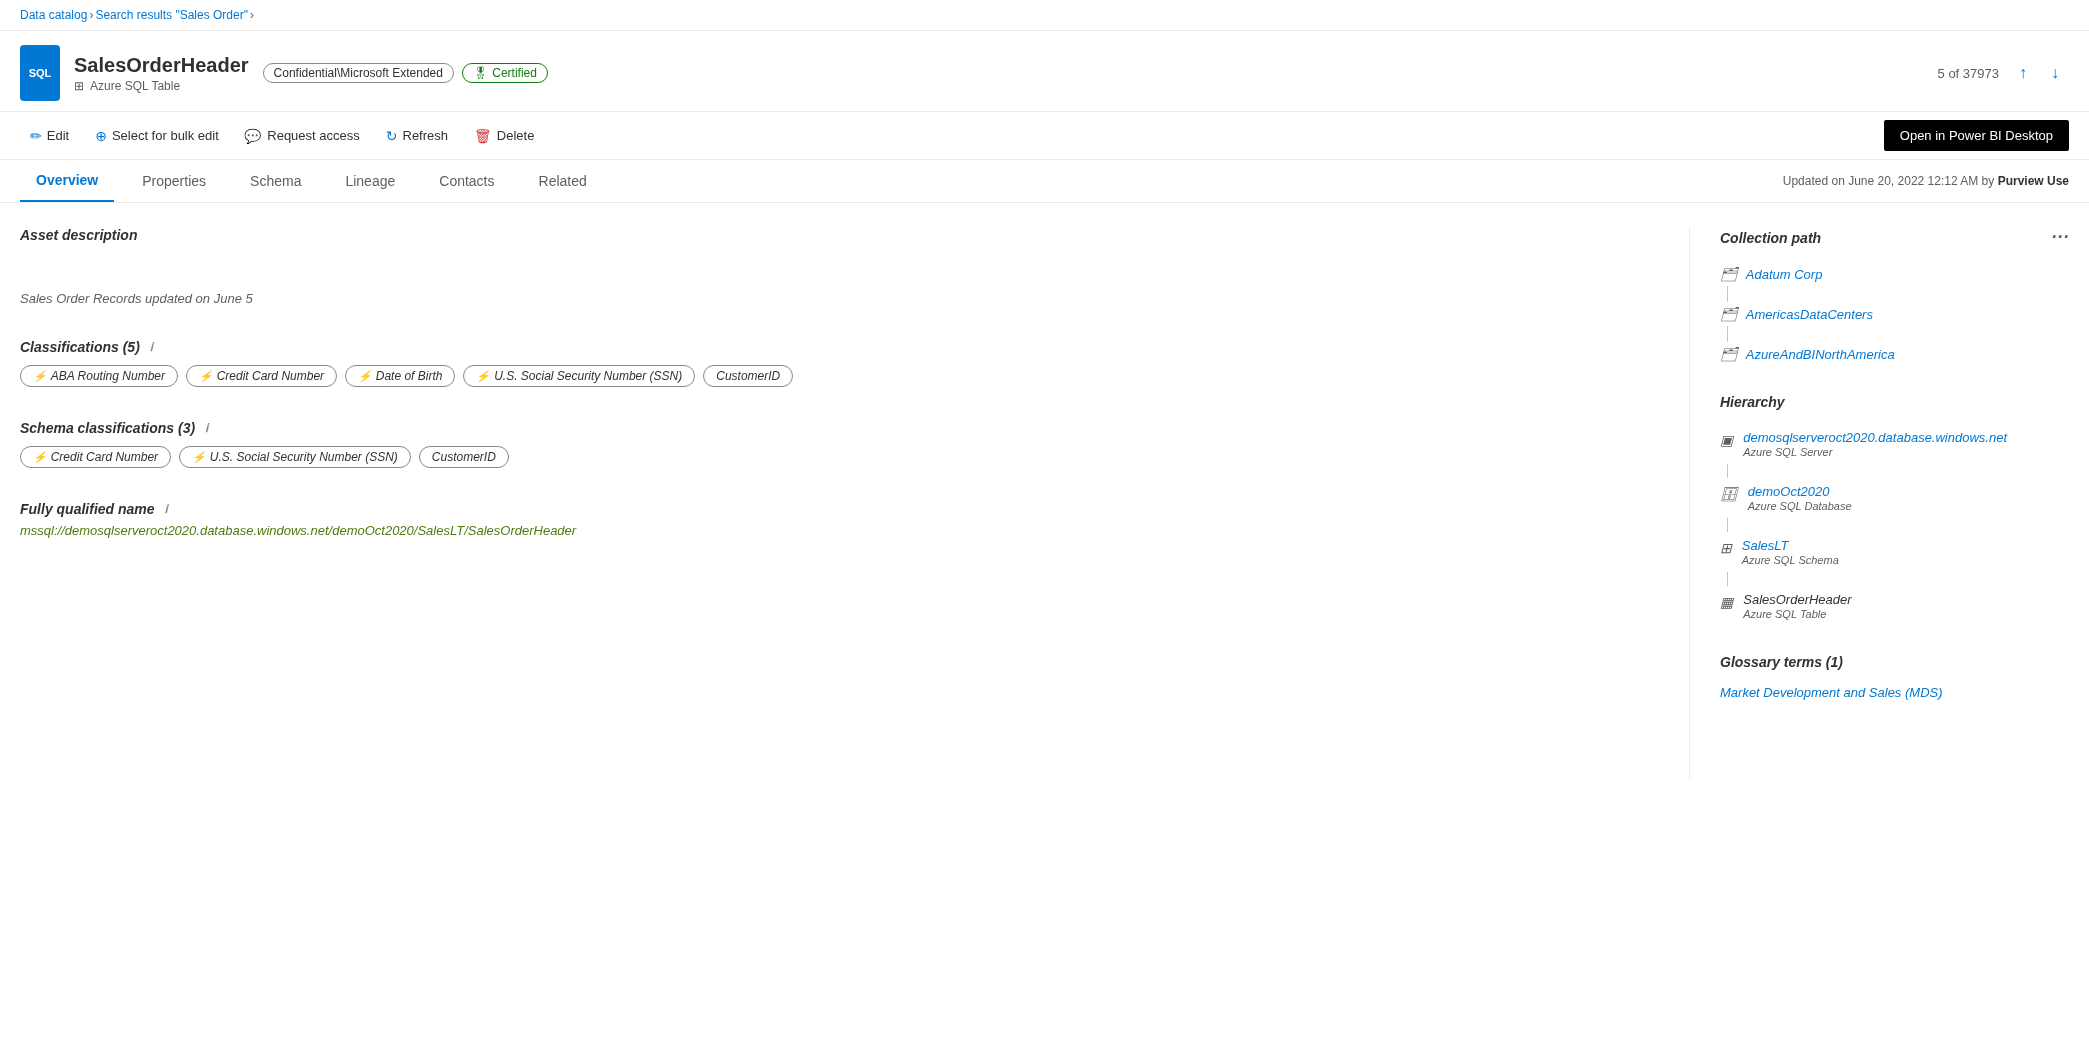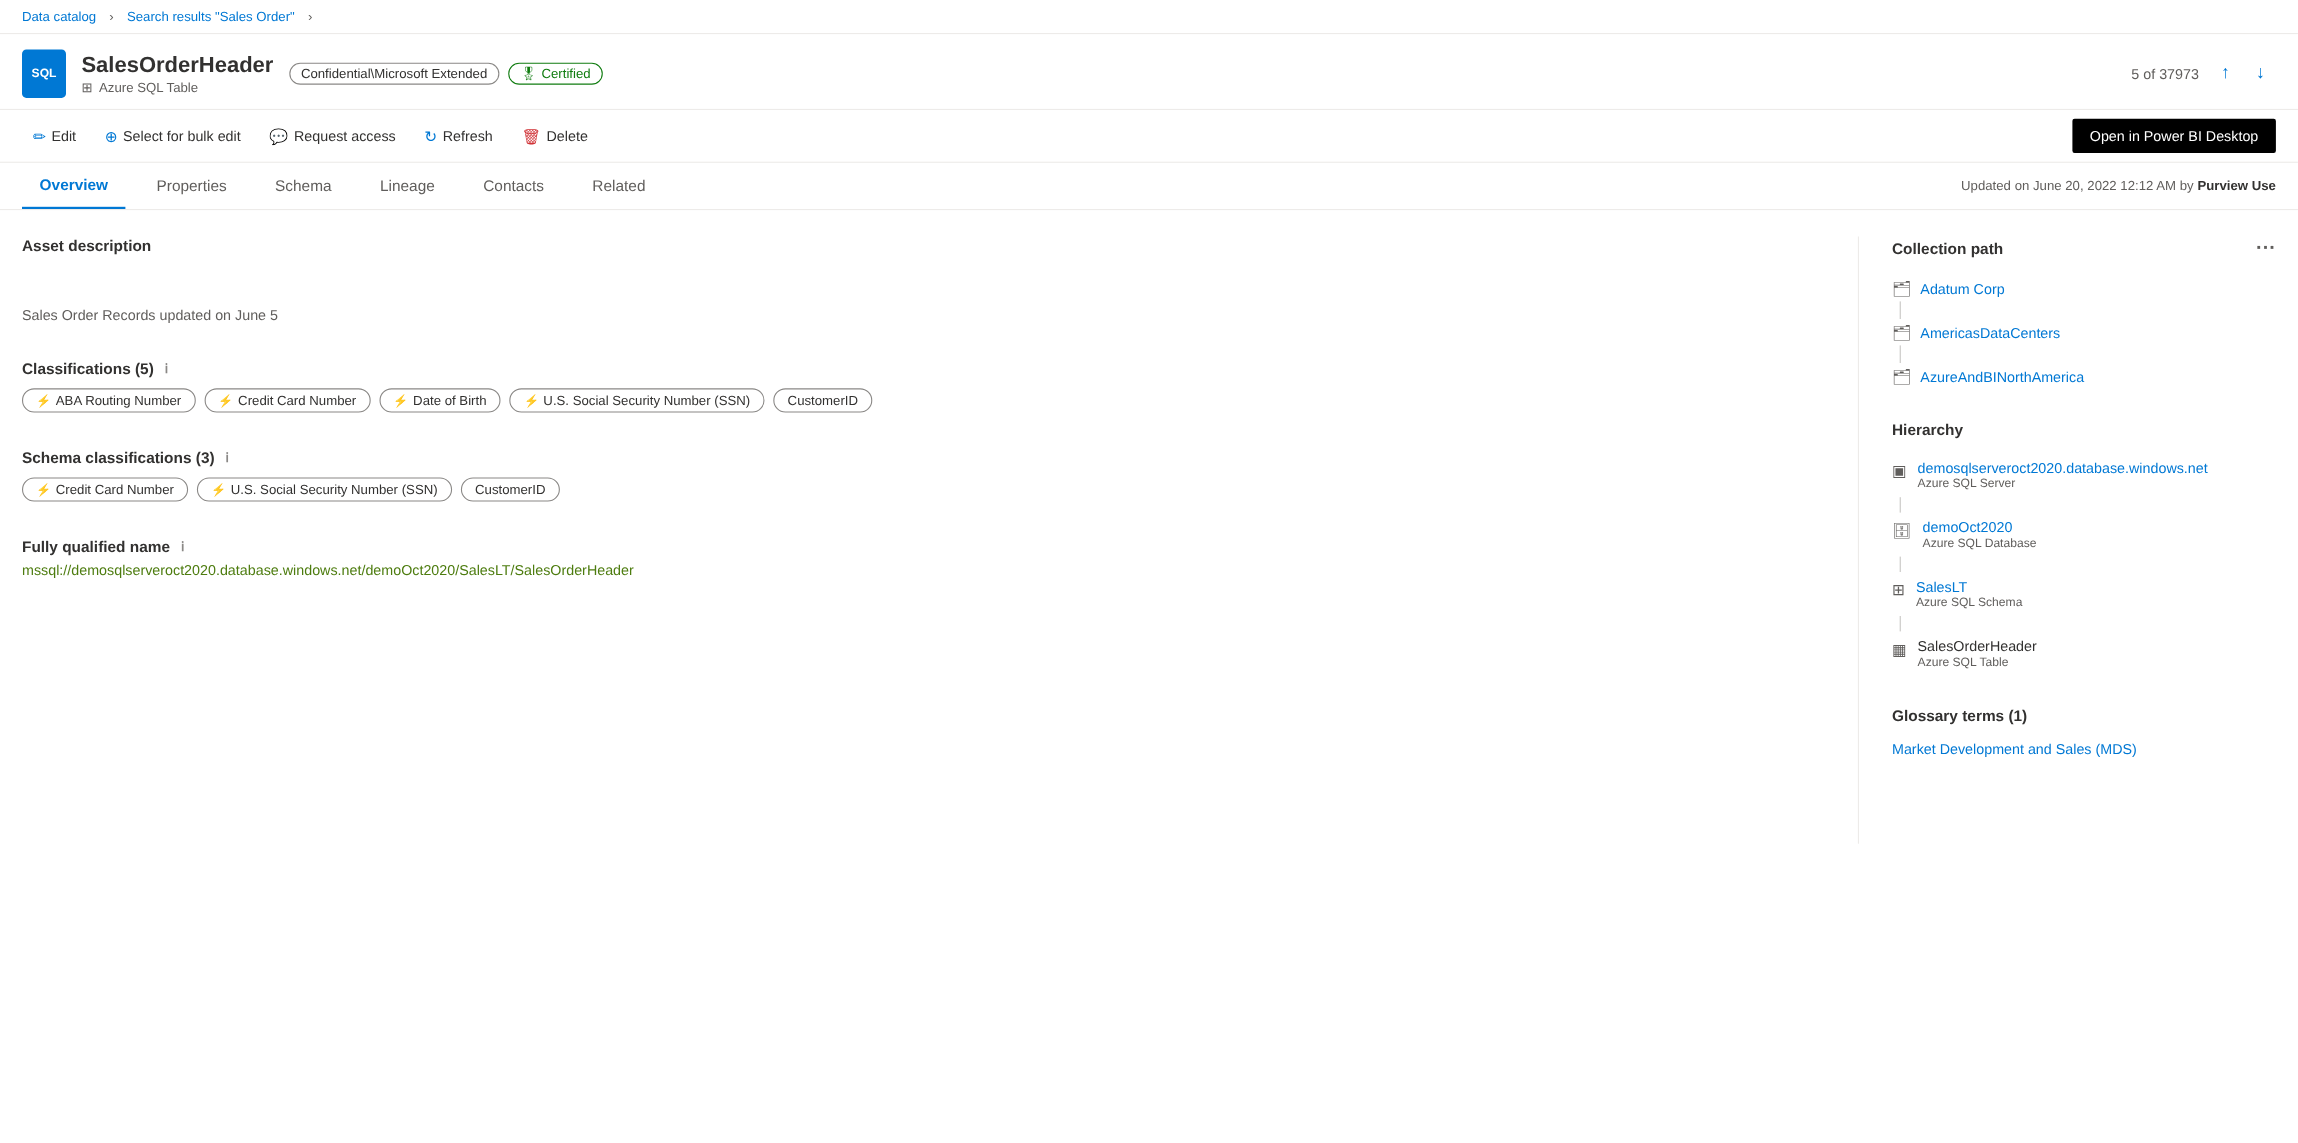--- a/index.html
+++ b/index.html
@@ -5,37 +5,37 @@
     * { box-sizing: border-box; margin: 0; padding: 0; }
     body { font-family: 'Segoe UI', Arial, sans-serif; font-size: 14px; color: #323130; background: #fff; }
 
     
     .breadcrumb {
       background: #fff;
       padding: 8px 20px;
       border-bottom: 1px solid #edebe9;
       display: flex;
       align-items: center;
-      gap: 12px;
+      gap: 2px;
       font-size: 12px;
     }
     .breadcrumb a { color: #0078d4; text-decoration: none; }
     .breadcrumb-sep { color: #605e5c; }
 
     
     .page-header {
       padding: 14px 20px 10px 20px;
       display: flex;
       align-items: center;
       justify-content: space-between;
       border-bottom: 1px solid #edebe9;
     }
     .header-left { display: flex; align-items: center; gap: 14px; }
     .sql-icon {
-      width: 40px; height: 44px;
+      width: 40px; height: 56px;
       background: #0078d4;
       border-radius: 4px;
       display: flex; align-items: center; justify-content: center;
       color: #fff; font-weight: 700; font-size: 11px;
       flex-shrink: 0;
     }
     .header-title-block { display: flex; flex-direction: column; }
     .header-title { font-size: 20px; font-weight: 600; color: #323130; }
     .header-subtitle { display: flex; align-items: center; gap: 6px; font-size: 12px; color: #605e5c; margin-top: 2px; }
     .header-badges { display: flex; align-items: flex-start; gap: 8px; }
@@ -113,20 +113,21 @@
     }
     .tabs-updated { font-size: 12px; color: #605e5c; padding: 12px 0; }
     .tabs-updated strong { font-weight: 700; color: #323130; }
 
     
     .main-content {
       display: flex;
       gap: 0;
       padding: 24px 20px;
       min-height: 600px;
+      font-style: italic;
     }
     .left-panel { flex: 1; padding-right: 40px; }
     .right-panel { width: 380px; flex-shrink: 0; border-left: 1px solid #edebe9; padding-left: 30px; }
 
     
     .section { margin-bottom: 32px; }
     .section-title { font-size: 14px; font-weight: 600; color: #323130; margin-bottom: 6px; }
     .section-desc { font-size: 13px; color: #605e5c; margin-bottom: 12px; margin-top: 48px; }
 
     

